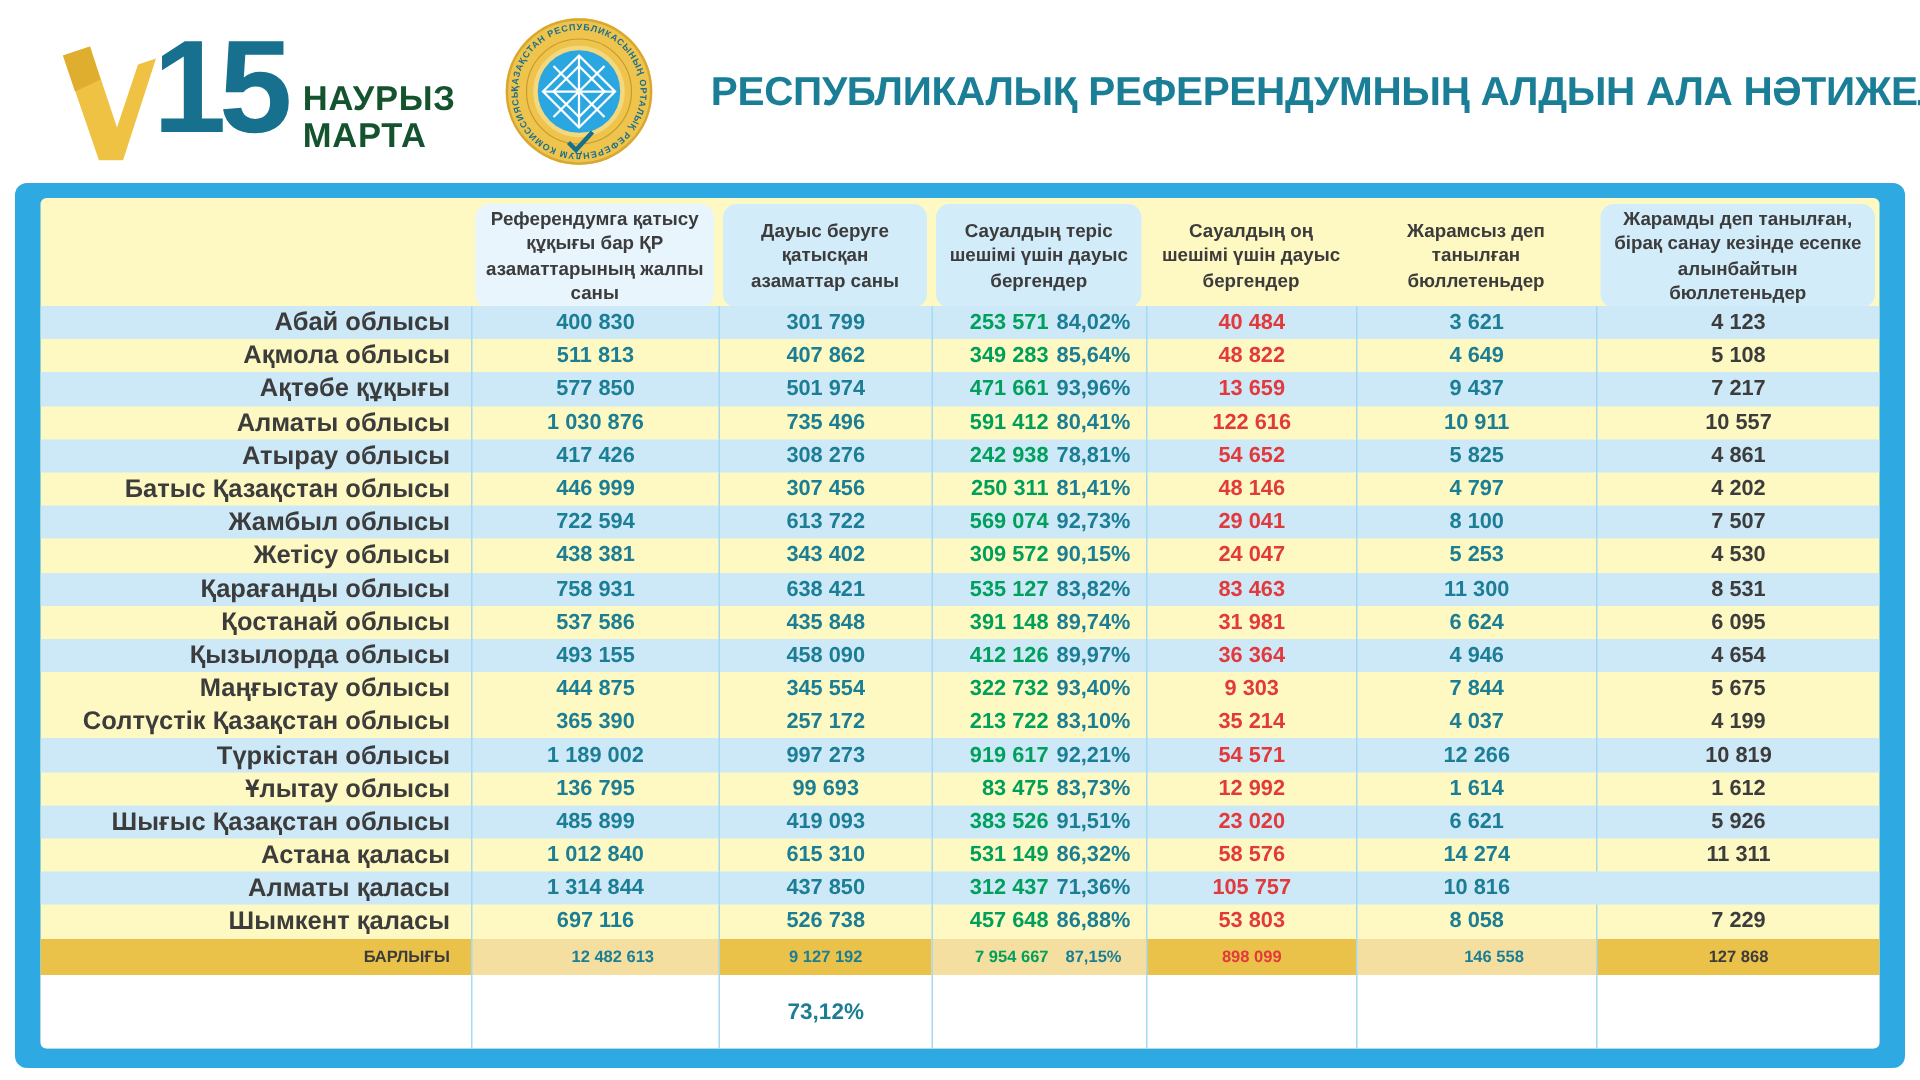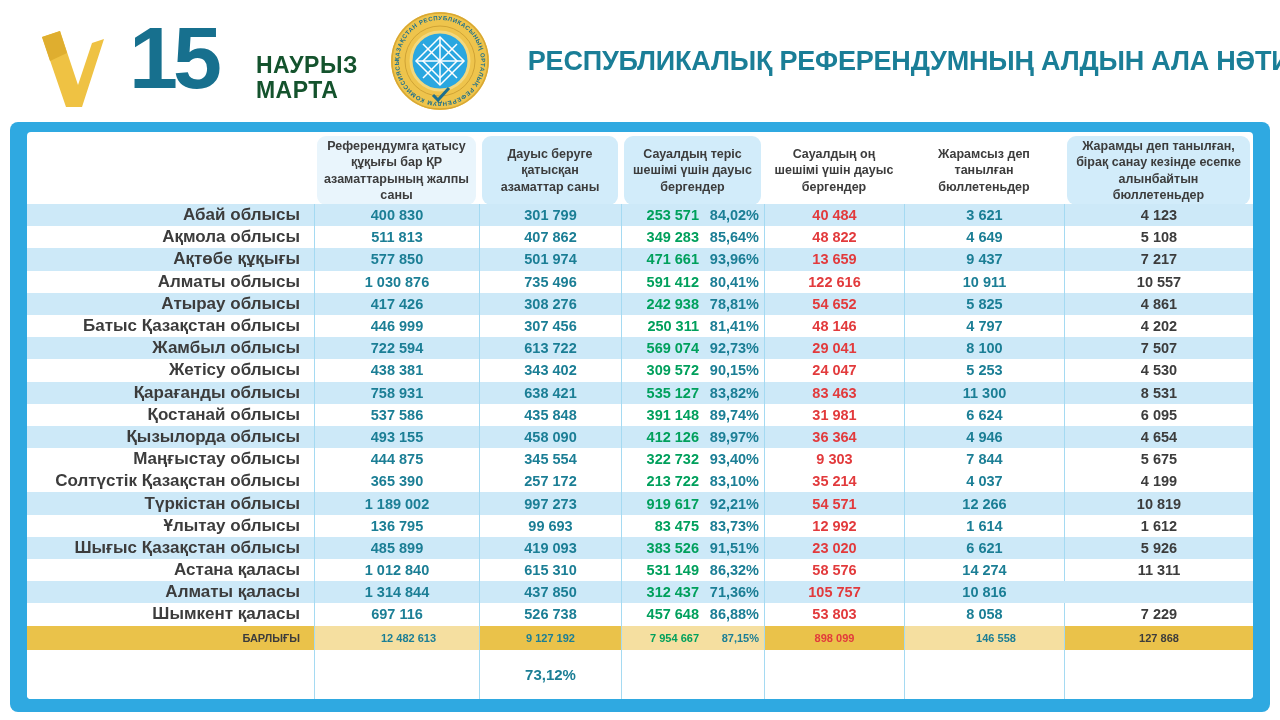--- a/index.html
+++ b/index.html
@@ -1,33 +1,33 @@
 <!DOCTYPE html>
 <html><head>
 <meta charset="utf-8">
 <style>
   html,body{margin:0;padding:0;background:#ffffff;}
   .page{width:1280px;height:720px;position:relative;background:#ffffff;
         font-family:"Liberation Sans",sans-serif;overflow:hidden;}
 
   
   .top{height:122px;display:flex;align-items:center;}
-  .logo{display:flex;align-items:flex-start;margin-left:40px;gap:27px;}
+  .logo{display:flex;align-items:flex-start;margin-left:40px;}
   .logo .check{margin-top:14px;margin-right:-4px;}
   .logo15{font-size:88px;font-weight:bold;color:#17708e;line-height:86px;letter-spacing:-5px;}
   .logotxt{margin-left:12px;margin-top:38px;color:#14532d;font-weight:bold;
            font-size:23px;line-height:1.1;letter-spacing:0.5px;}
   .emblem{margin-left:32px;width:100px;height:104px;display:flex;align-items:center;}
   .title{color:#1a7e97;font-size:27px;font-weight:bold;margin:0 0 0 38px;
          letter-spacing:-0.2px;white-space:nowrap;}
 
   
   .frame{position:absolute;left:10px;right:10px;top:122px;bottom:8px;
          background:#2fa9e1;border-radius:8px;padding:10px 17px 13px;}
-  .inner{background:#ffffff;border-radius:4px;height:100%;overflow:hidden;
+  .inner{background:#fef9c3;border-radius:4px;height:100%;overflow:hidden;
          display:flex;flex-direction:column;
          --cols:287px 165px 142px 143px 140px 160px 189px;}
 
   .thead{display:grid;grid-template-columns:var(--cols);height:72px;flex:none;}
   .th{display:flex;align-items:stretch;}
   .thbox{flex:1;margin:4px 3px;border-radius:9px;display:flex;align-items:center;
          justify-content:center;text-align:center;font-size:12.5px;font-weight:bold;
          color:#3c3c3c;line-height:1.3;padding:2px 6px;}
   .pale{background:#e9f5fc;}
   .tint{background:#d2ecfa;}
@@ -36,21 +36,21 @@
   .stripe{background:#cde9f8;}
   .td{display:flex;align-items:center;justify-content:center;font-weight:bold;
       font-size:14.5px;white-space:nowrap;border-left:1px solid #a5daf2;}
   .td.region{border-left:none;justify-content:flex-end;padding-right:14px;
              color:#3c3c3c;font-size:17px;}
   .teal{color:#1b7e95;}
   .red{color:#e23a3c;}
   .dark{color:#3c3c3c;}
   .yes{justify-content:flex-end;padding-right:5px;}
   .yes .cnt{flex:1;text-align:right;color:#00a05c;}
-  .yes .pct{width:60px;text-align:right;color:#1b7e95;}
+  .yes .pct{width:60px;text-align:center;color:#1b7e95;}
 
   .total{height:24px;}
   .total .td{font-size:11px;}
   .gold{background:#eac24a;}
   .goldlight{background:#f5dfa0;padding-left:23px;}
 
   .tfoot{flex:1;min-height:24px;}
   .tfoot .td{background:#ffffff;font-size:15px;}
 </style>
 </head>

